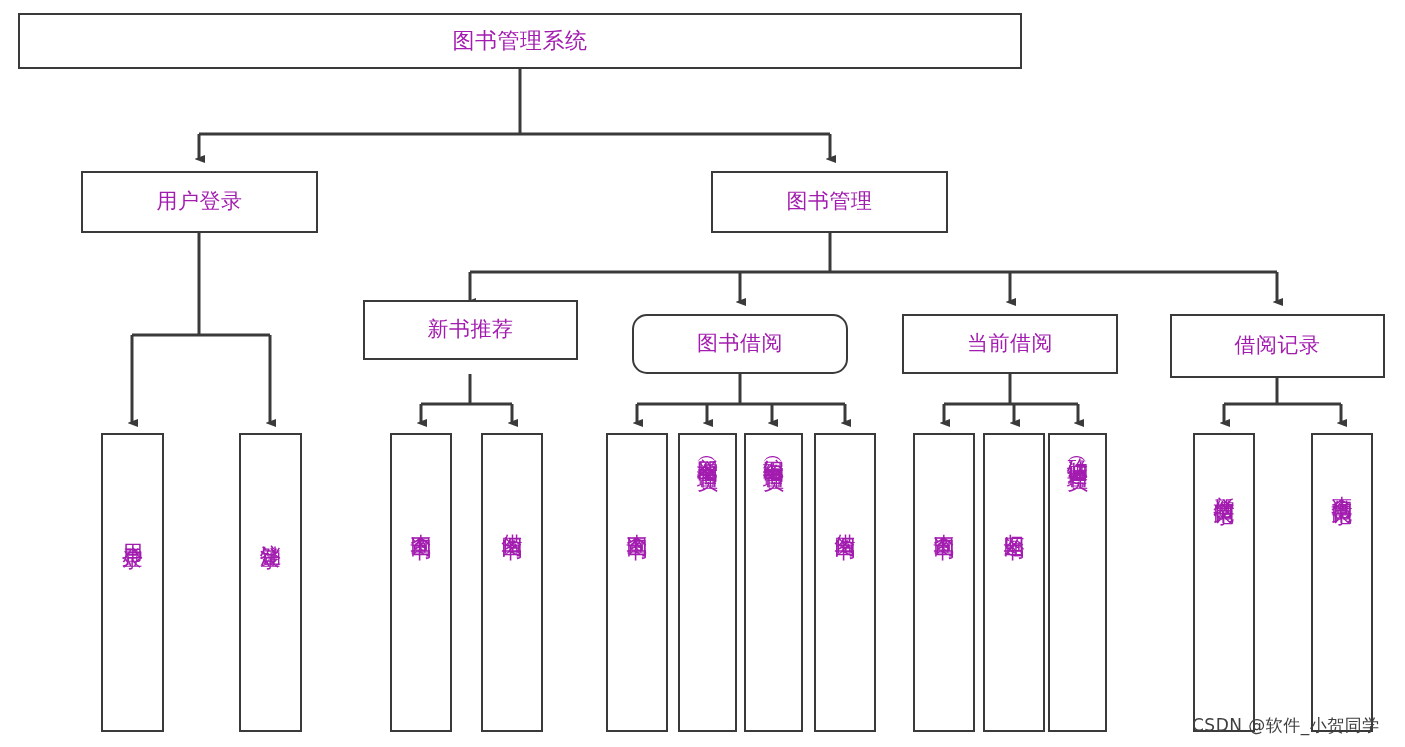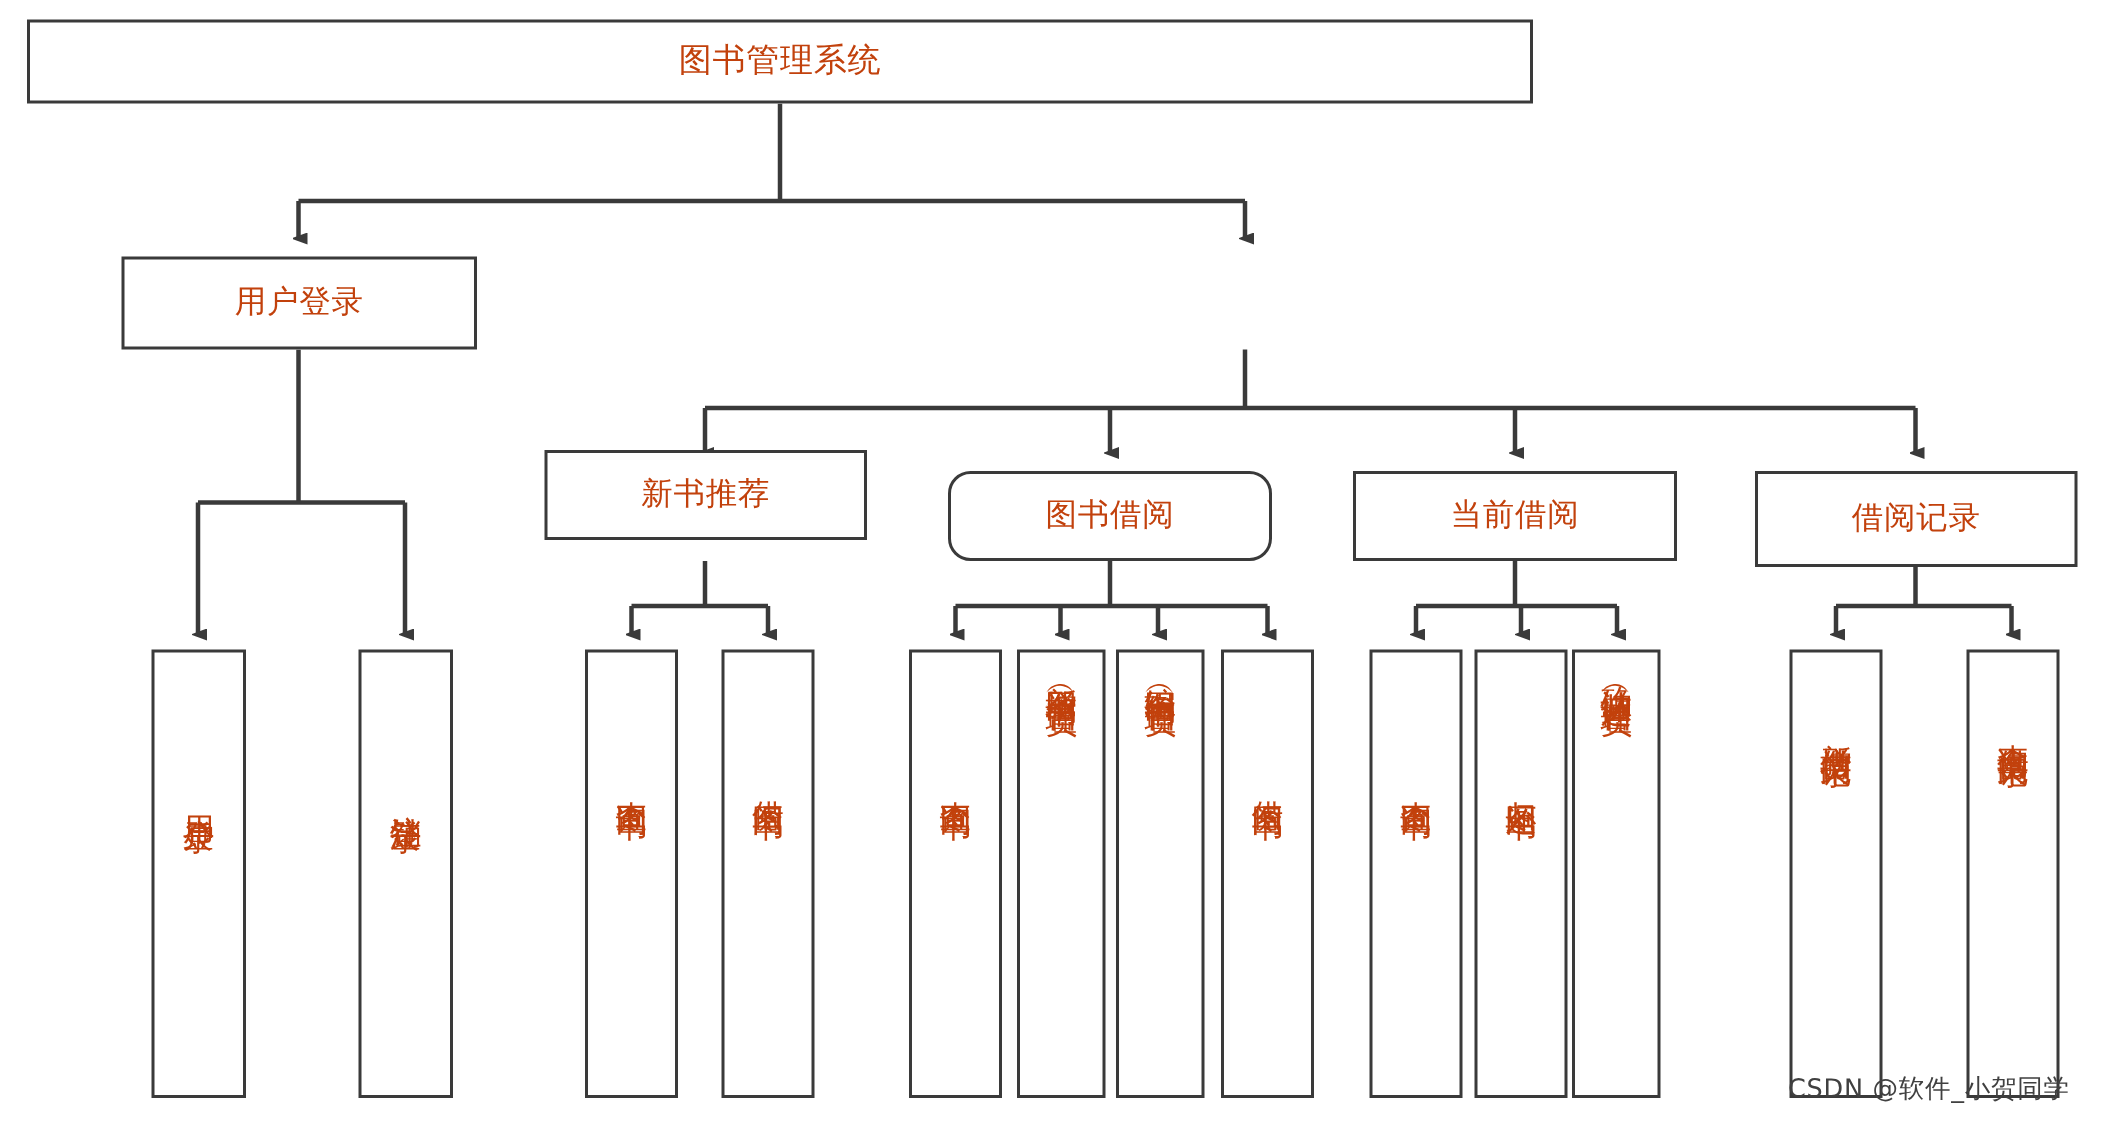--- a/index.html
+++ b/index.html
@@ -26,21 +26,21 @@
     height: 747px;
   }
   .node {
     position: absolute;
     box-sizing: border-box;
     background: #ffffff;
     border: 2px solid #3a3a3a;
     display: flex;
     align-items: center;
     justify-content: center;
-    color: #c2410c;
+    color: #a21caf;
   }
   .node-label {
     display: block;
     text-align: center;
     line-height: 1.12;
     letter-spacing: 0.5px;
   }
   .node.horiz .node-label {
     writing-mode: horizontal-tb;
     font-size: 21px;
@@ -124,20 +124,23 @@
     </g>
   </svg>
 
   <div class="node horiz root" style="left:18px; top:13px; width:1004px; height:56px;">
     <span class="node-label">图书管理系统</span>
   </div>
 
   <div class="node horiz" style="left:81px; top:171px; width:237px; height:62px;">
     <span class="node-label">用户登录</span>
   </div>
+  <div class="node horiz" style="left:711px; top:171px; width:237px; height:62px;">
+    <span class="node-label">图书管理</span>
+  </div>
 
   <div class="node horiz" style="left:363px; top:300px; width:215px; height:60px;">
     <span class="node-label">新书推荐</span>
   </div>
   <div class="node horiz" style="left:632px; top:314px; width:216px; height:60px;border-radius:15px;">
     <span class="node-label">图书借阅</span>
   </div>
   <div class="node horiz" style="left:902px; top:314px; width:216px; height:60px;">
     <span class="node-label">当前借阅</span>
   </div>

